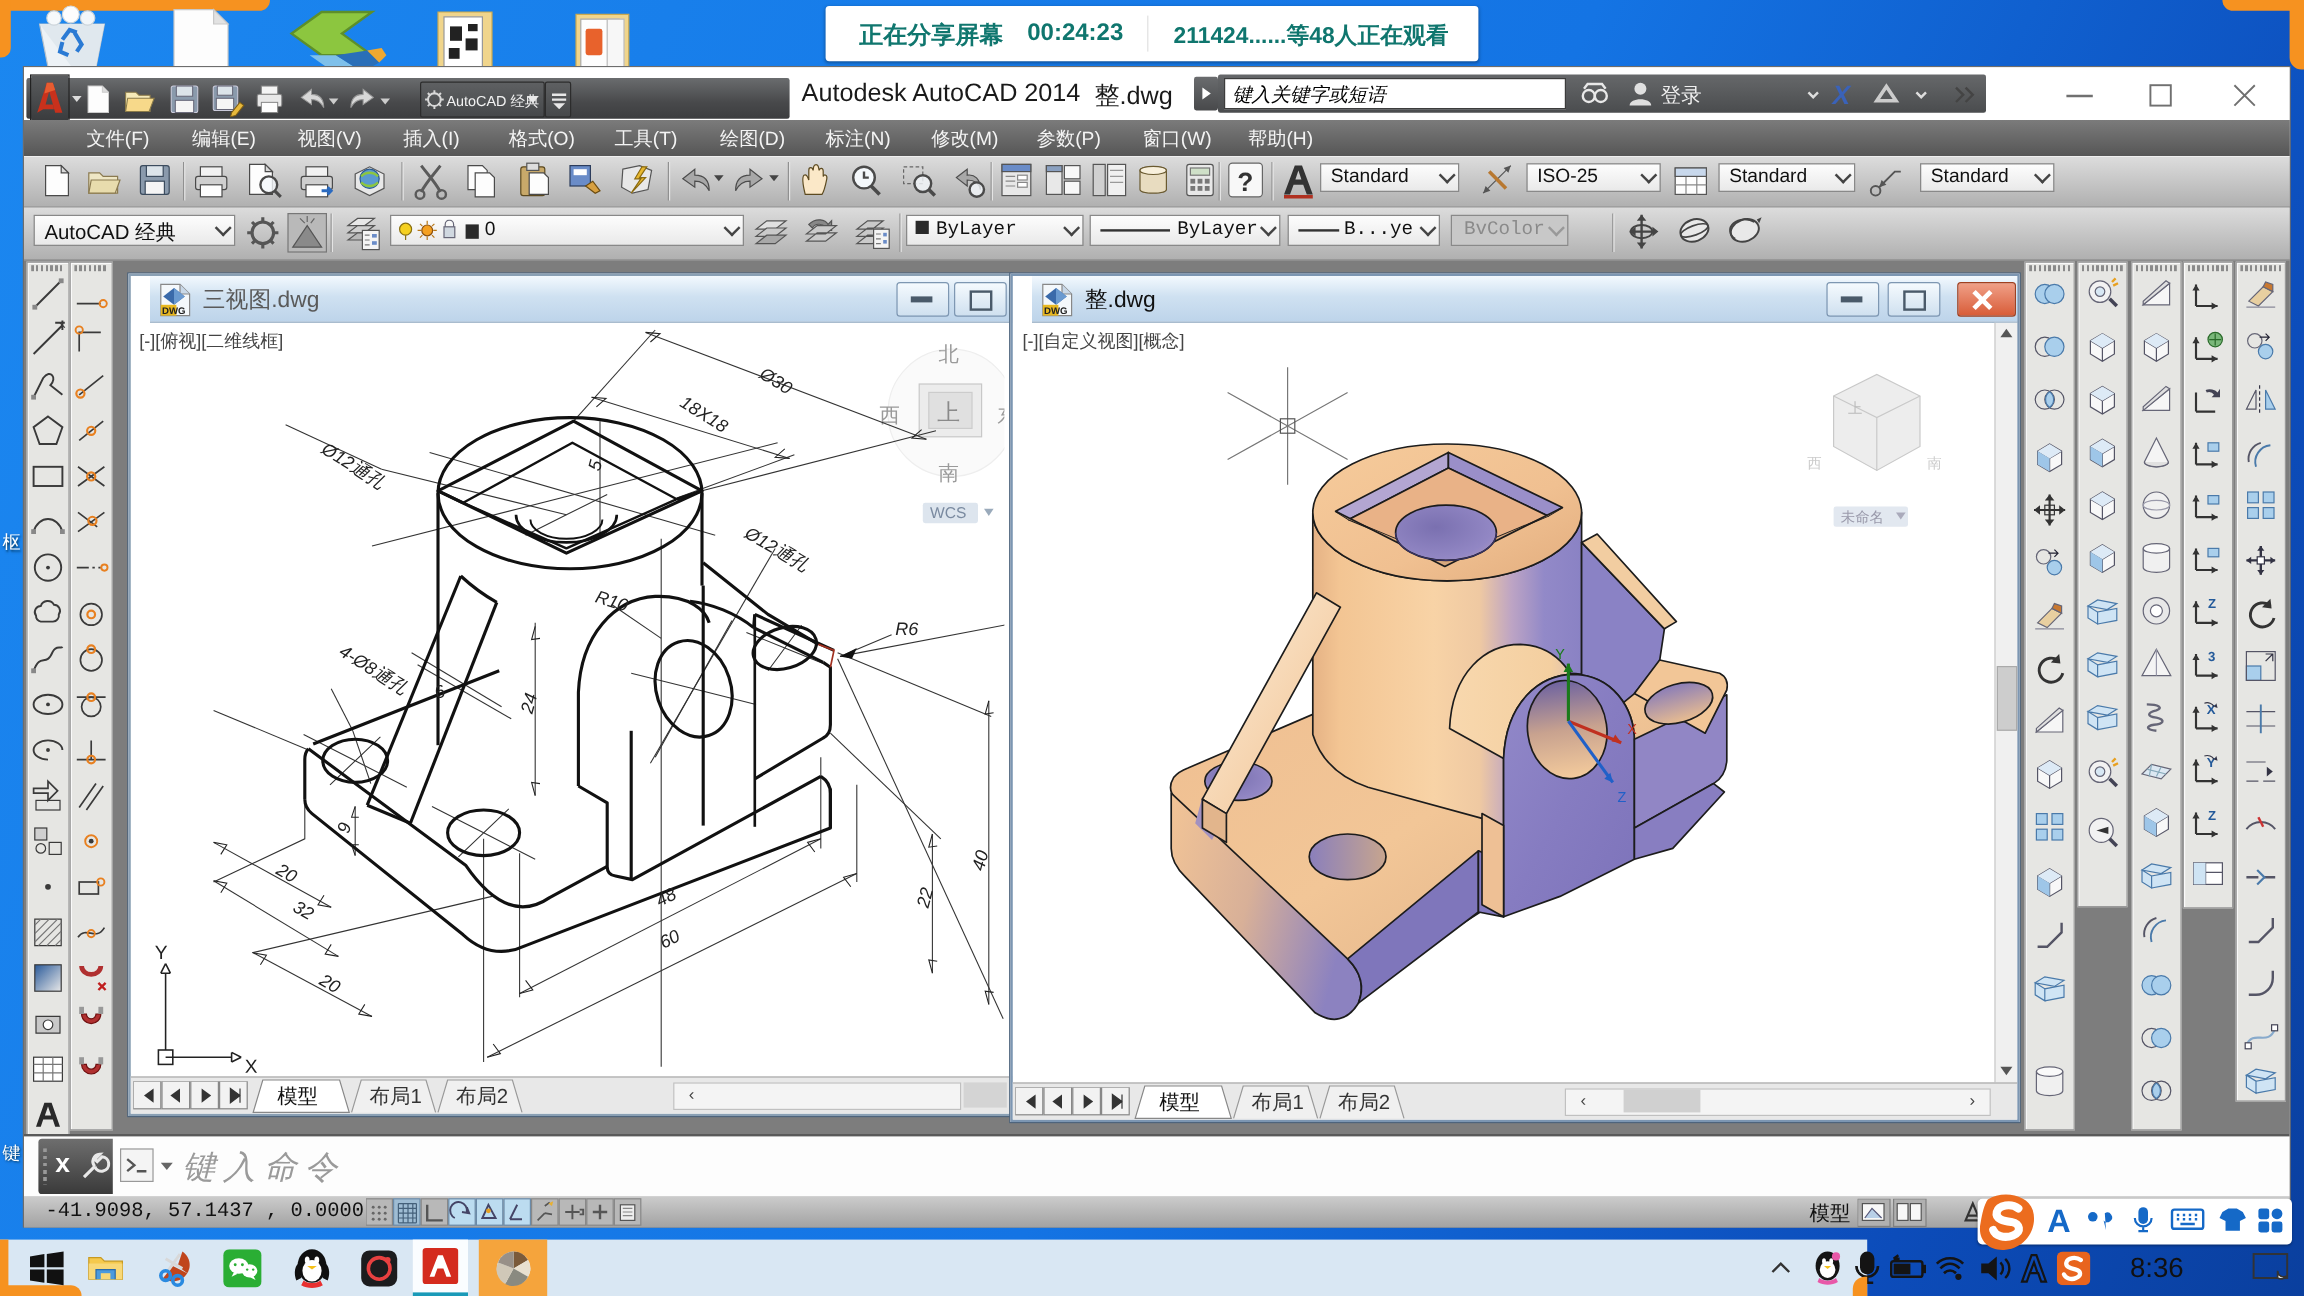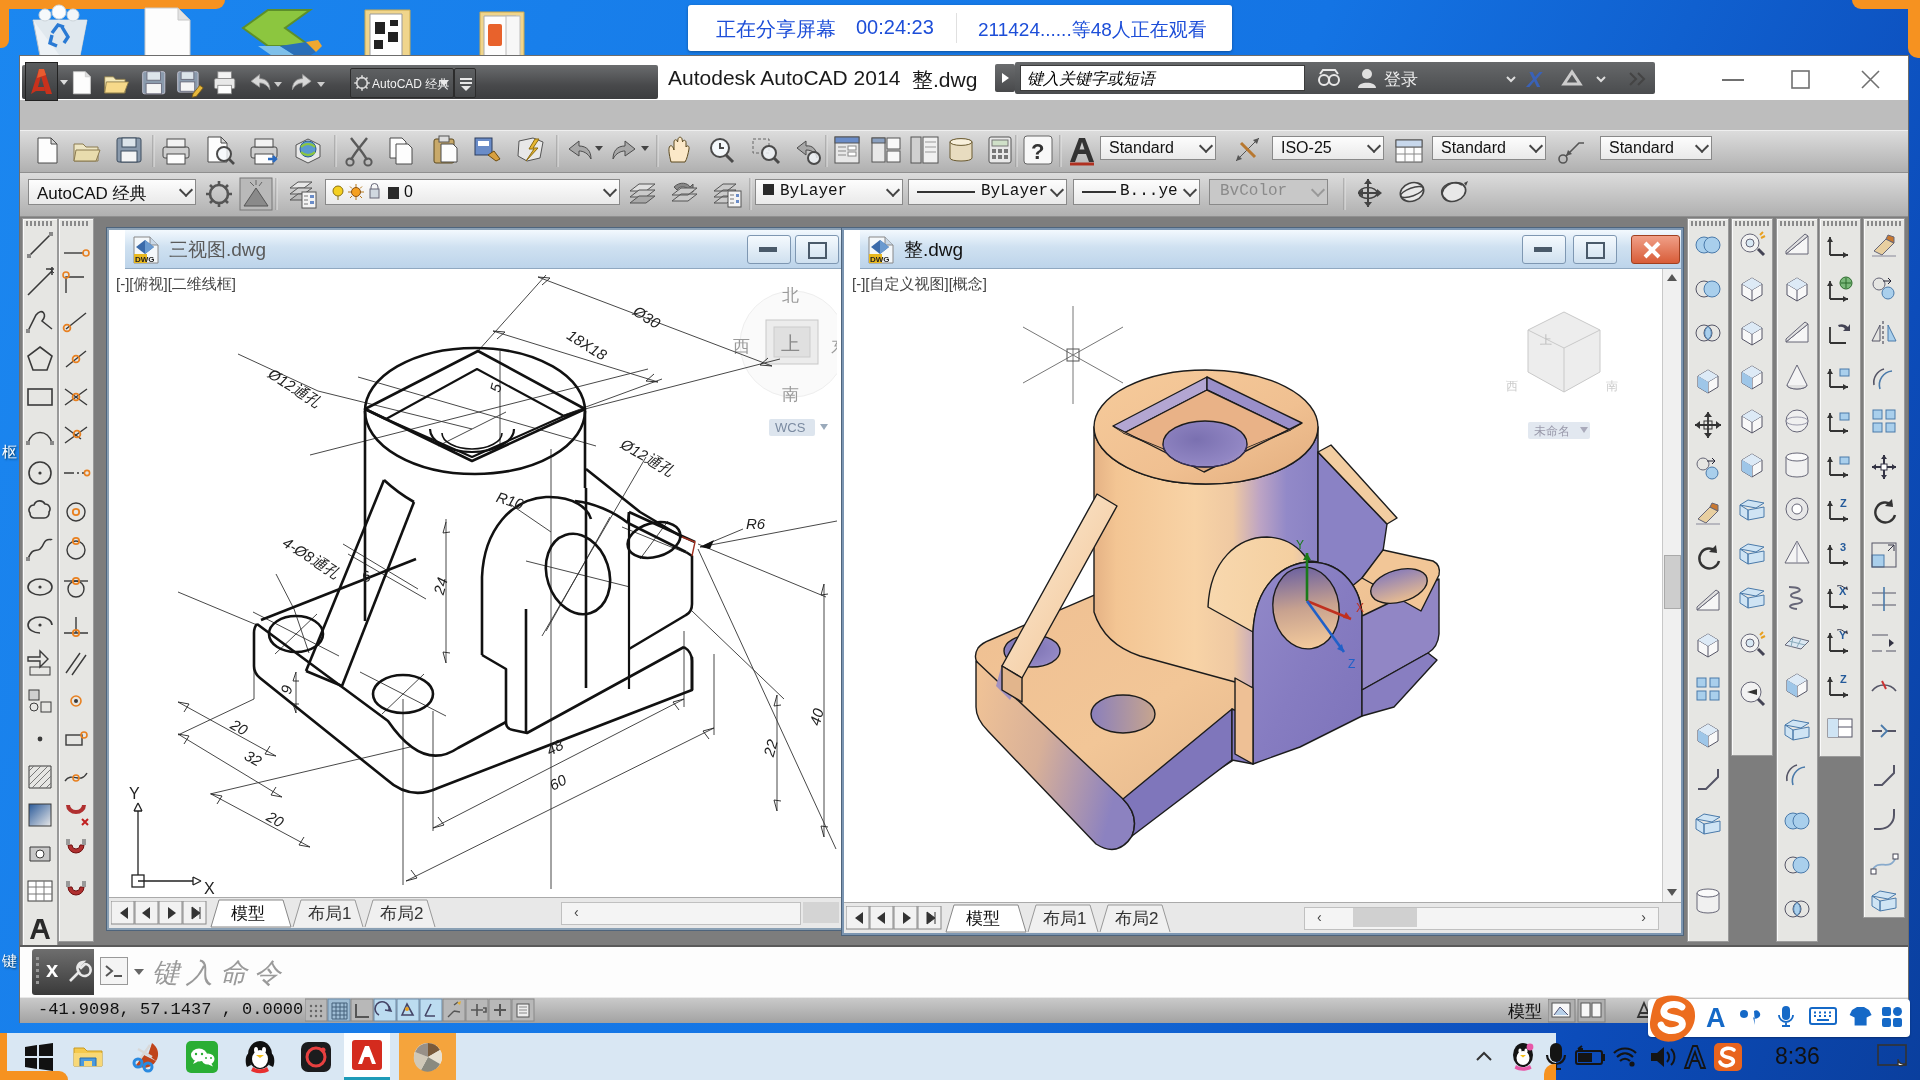--- a/index.html
+++ b/index.html
@@ -4,21 +4,21 @@
 <style>
 html,body{margin:0;padding:0;width:1920px;height:1080px;overflow:hidden;
 font-family:"Liberation Sans",sans-serif;}
 .abs{position:absolute;}
 #desk{left:0;top:0;width:1920px;height:1080px;background:linear-gradient(115deg,#1b87f0 0%,#1474e4 55%,#0c4cba 85%,#0a3f9e 100%);}
 .orangeTL{left:0;top:0;width:225px;height:9px;background:#f69220;border-bottom-right-radius:9px;}
 .orangeTL2{left:0;top:0;width:9px;height:48px;background:#f69220;border-bottom-right-radius:8px;}
 .orangeTR{right:0;top:0;width:12px;height:58px;background:#f69220;border-bottom-left-radius:10px;}
 .orangeTR2{right:0;top:0;width:68px;height:9px;background:#f69220;border-bottom-left-radius:9px;}
 #banner{left:688px;top:5px;width:544px;height:46px;background:#fff;border-radius:3px;box-shadow:0 1px 3px rgba(0,0,0,.35);}
-#banner .t{position:absolute;top:11px;font-size:20px;color:#1d4ed8;white-space:nowrap;}
+#banner .t{position:absolute;top:11px;font-size:20px;color:#0f766e;white-space:nowrap;font-weight:bold;}
 #win{left:20px;top:56px;width:1888px;height:966px;background:#bdbdbd;box-shadow:0 0 0 1px #6d6d6d;}
 #titlebar{left:0;top:0;width:1888px;height:44px;background:#ffffff;}
 #qat{left:2px;top:9px;width:636px;height:34px;background:linear-gradient(#6a6c6e,#48494b 60%,#3c3d3f);border-radius:2px;}
 #menubar{left:0;top:44px;width:1888px;height:30px;background:linear-gradient(#7b7b7b,#565656);color:#f4f4f4;font-size:16px;}
 #menubar span{position:absolute;top:6px;}
 #row1{left:0;top:74px;width:1888px;height:43px;background:linear-gradient(#dcdcdc,#b0b0b0);border-top:1px solid #efefef;border-bottom:1px solid #8f8f8f;box-sizing:border-box;}
 #row2{left:0;top:117px;width:1888px;height:44px;background:linear-gradient(#dcdcdc,#b0b0b0);border-bottom:1px solid #8f8f8f;box-sizing:border-box;}
 #canvas{left:0;top:161px;width:1888px;height:784px;background:#7d7d7d;}
 .dd{position:absolute;background:linear-gradient(#fdfdfd,#e9e9e9);border:1px solid #898989;box-sizing:border-box;font-size:16px;color:#111;}
 .dd .ar{position:absolute;right:4px;top:45%;width:8px;height:8px;border-right:2px solid #444;border-bottom:2px solid #444;transform:translateY(-60%) rotate(45deg);}
@@ -181,20 +181,34 @@
     <svg style="position:absolute;right:3px;top:10px" width="12" height="10">
           <path d="M1 1 l5 6 l5 -6 z" fill="#e8e8e8"></path>
         </svg>
   </div>
   <div style="position:absolute;left:432px;top:3px;width:20px;height:28px;background:linear-gradient(#5e6062,#46484a);border:1px solid #2c2c2c;border-radius:2px;">
     <svg style="position:absolute;left:5px;top:8px" width="12" height="14">
           <path d="M0 2 h12 M0 6 h12" stroke="#e8e8e8" stroke-width="2"></path>
           <path d="M1 9 l5 5 l5 -5 z" fill="#e8e8e8"></path>
         </svg>
   </div>
+</div>
+<div id="menubar" class="abs">
+  <span style="left:52px">文件(F)</span>
+      <span style="left:140px">编辑(E)</span>
+      <span style="left:228px">视图(V)</span>
+      <span style="left:316px">插入(I)</span>
+      <span style="left:404px">格式(O)</span>
+      <span style="left:492px">工具(T)</span>
+      <span style="left:580px">绘图(D)</span>
+      <span style="left:668px">标注(N)</span>
+      <span style="left:756px">修改(M)</span>
+      <span style="left:844px">参数(P)</span>
+      <span style="left:932px">窗口(W)</span>
+      <span style="left:1020px">帮助(H)</span>
 </div>
 <div id="row1" class="abs">
 <svg width="1888" height="41" viewBox="0 0 1888 41">
 <defs>
 <g id="pg">
             <path d="M4 3 h13 l6 6 v19 h-19 z" fill="#fdfdfd" stroke="#4a4a4a"></path>
             <path d="M17 3 v6 h6 z" fill="#d8d8d8" stroke="#4a4a4a"></path>
           </g>
 <g id="fold">
             <path d="M2 9 h9 l3 3 h12 v14 h-24 z" fill="#eee6c4" stroke="#8a7a50"></path>
@@ -478,21 +492,21 @@
 <div class="dd" style="left:888px;top:6px;width:159px;height:26px;">
         <span style="position:absolute;left:8px;top:11px;width:58px;height:2px;background:#333;"></span>
         <span style="position:absolute;left:72px;top:2px;font-family:'Liberation Mono',monospace;">ByLayer</span>
         <span class="ar"></span>
       </div>
 <div class="dd" style="left:1053px;top:6px;width:127px;height:26px;">
         <span style="position:absolute;left:8px;top:11px;width:34px;height:2px;background:#333;"></span>
         <span style="position:absolute;left:46px;top:2px;font-family:Liberation Mono, monospace;">B...ye</span>
         <span class="ar"></span>
       </div>
-<div class="dd" style="left:1189px;top:6px;width:119px;height:26px;background:#c8c8c8;padding-left:36px;">
+<div class="dd" style="left:1189px;top:6px;width:98px;height:26px;background:#c8c8c8;padding-left:36px;">
         <span style="position:absolute;left:10px;top:2px;color:#8a8a8a;font-family:'Liberation Mono',monospace;">BvColor</span>
         <span class="ar" style="border-color:#999;"></span>
       </div>
 </div>
 <div id="canvas" class="abs">
 <svg width="0" height="0" style="position:absolute">
 <defs>
 <g id="qL">
             <path d="M5 27 L27 5" stroke="#3a3a3a" stroke-width="1.6"></path>
             <rect x="3" y="25" width="4" height="4" fill="#888"></rect>

